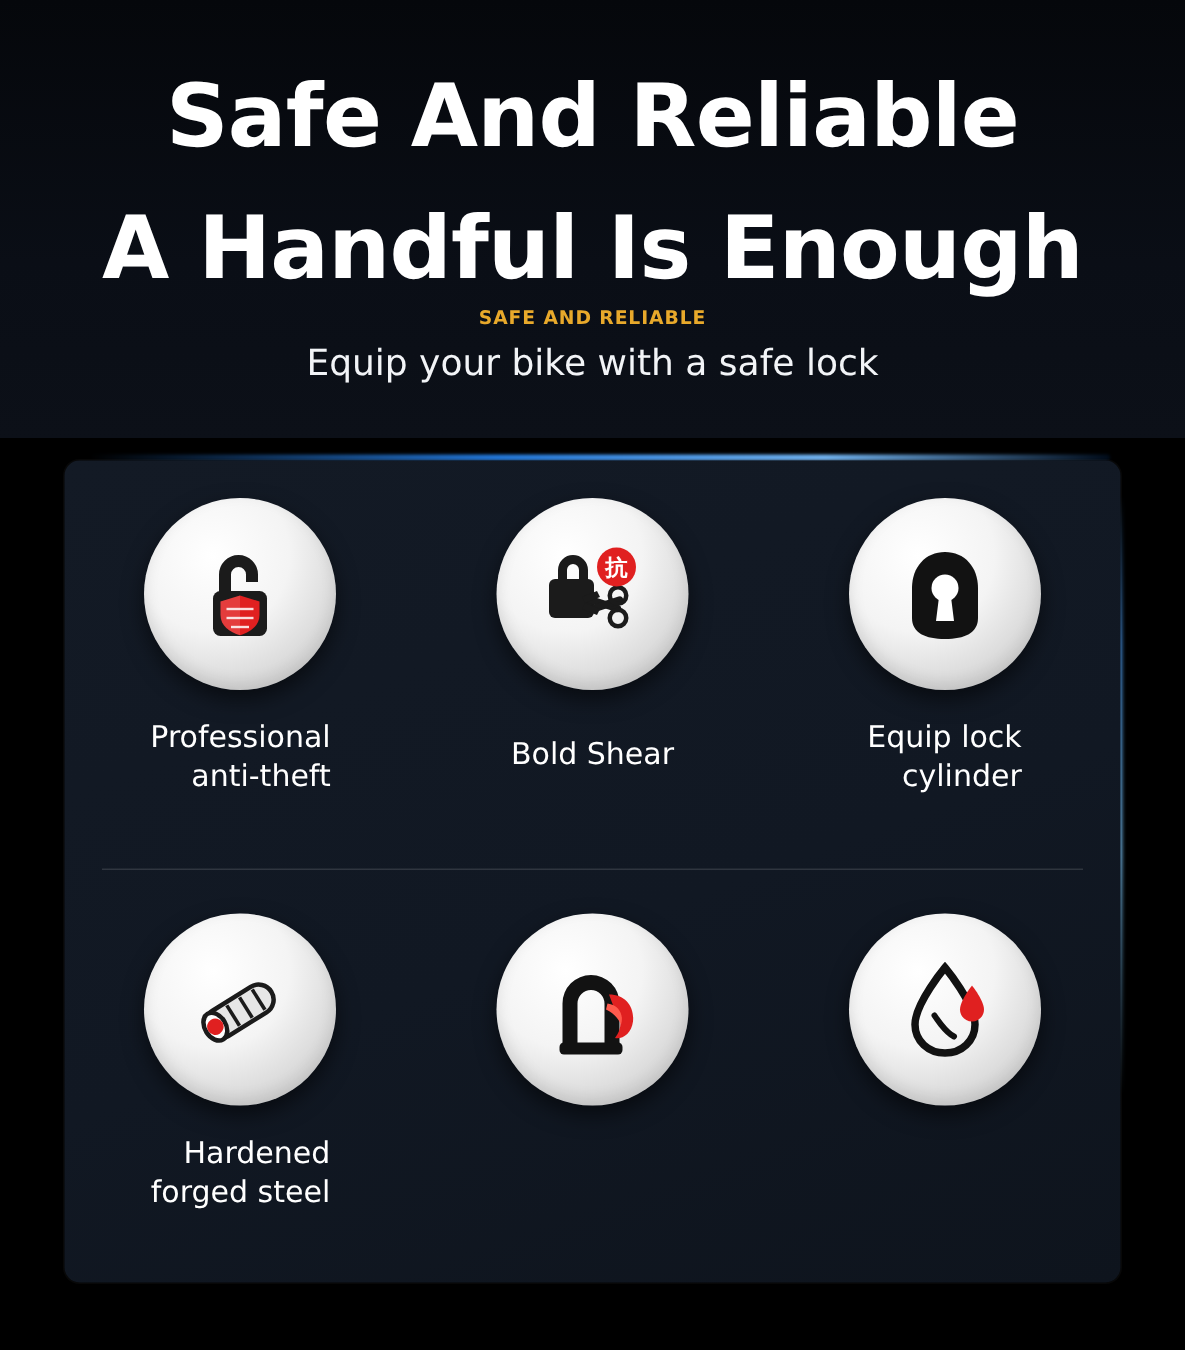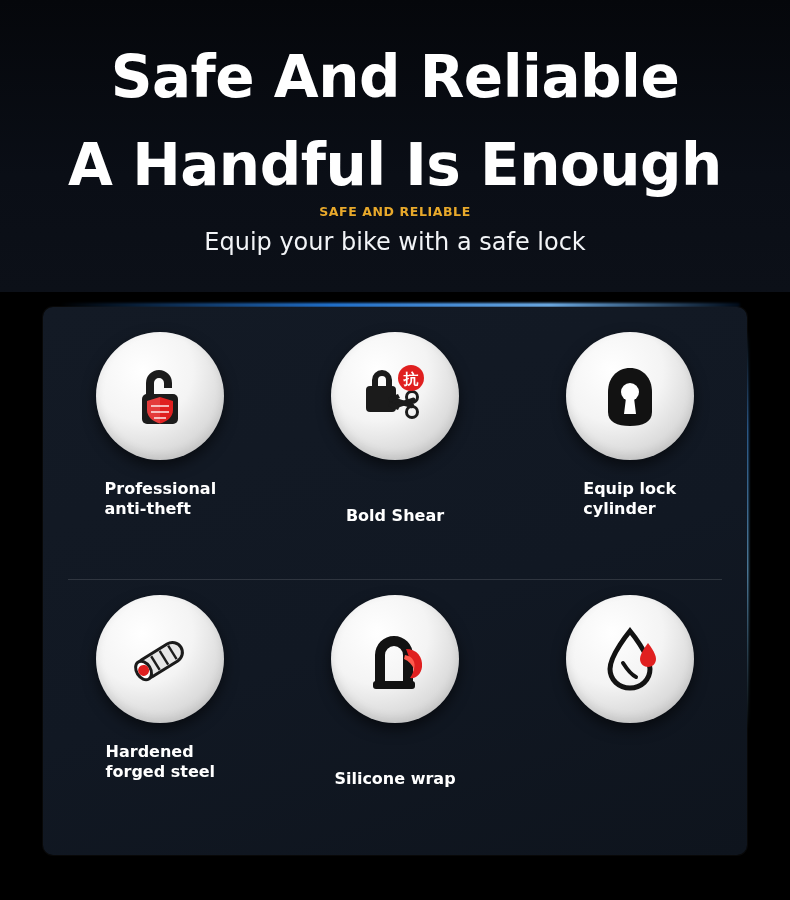--- a/index.html
+++ b/index.html
@@ -116,21 +116,21 @@
     height: 548px;
   }
   .row {
     position: absolute;
     left: 0;
     width: 704px;
     height: 247px;
     display: flex;
   }
   .row-1 { top: 25px; }
-  .row-2 { top: 288px; }
+  .row-2 { top: 302px; }
   .divider {
     position: absolute;
     left: 25px;
     top: 272px;
     width: 654px;
     height: 1px;
     background: rgba(255,255,255,0.13);
   }
 
   .cell {
@@ -146,28 +146,28 @@
     background: radial-gradient(circle at 36% 30%, #ffffff 0%, #f4f4f4 42%, #d9d9d9 72%, #c6c6c6 100%);
     box-shadow: 0 6px 14px rgba(0,0,0,0.55), inset 0 -4px 10px rgba(0,0,0,0.10);
     display: flex;
     align-items: center;
     justify-content: center;
     position: relative;
   }
   .badge svg { display:block; }
   .cell-label {
     margin-top: 19px;
-    text-align: left;
-    font-size: 16px;
-    font-weight: 700;
+    text-align: right;
+    font-size: 20px;
+    font-weight: 400;
     line-height: 1.28;
     color: #ffffff;
     white-space: pre-line;
   }
-  .cell-label.single { margin-top: 46px; }
+  .cell-label.single { margin-top: 30px; }
 </style>
 </head>
 <body>
 
 <div class="page">
 
   <div class="header">
     <div class="headline headline-1">Safe And Reliable</div>
     <div class="headline headline-2">A Handful Is Enough</div>
     <div class="eyebrow">SAFE AND RELIABLE</div>
@@ -265,21 +265,20 @@
           <div class="badge">
             <svg width="84" height="80" viewBox="0 0 84 80">
 
               <path d="M22 66 L22 36 A19 19 0 0 1 60 36 L60 66 L50 66 L50 36 A9 9 0 0 0 32 36 L32 66 Z" fill="#121212"></path>
               <rect x="20" y="62" width="42" height="8" rx="3" fill="#121212"></rect>
 
               <path d="M53 30 C64 30 70 38 69 48 C68 56 62 60 57 59 C62 53 62 44 56 38 Z" fill="#e02020"></path>
               <path d="M52 36 C60 37 63 44 61 50 C59 46 56 42 51 40 Z" fill="#ff5a4d"></path>
             </svg>
           </div>
-          <div class="cell-label single">Silicone wrap</div>
         </div>
 
         <div class="cell">
           <div class="badge">
             <svg width="80" height="80" viewBox="0 0 80 80">
               <path d="M40 12 C40 12 20 36 20 50 C20 61 29 69 40 69 C51 69 60 61 60 50 C60 36 40 12 40 12 Z" fill="none" stroke="#121212" stroke-width="5"></path>
               <path d="M33 44 C33 44 40 55 46 58" stroke="#121212" stroke-width="4" fill="none" stroke-linecap="round"></path>
               <path d="M58 24 C58 24 50 34 50 40 C50 45 54 48 58 48 C62 48 66 45 66 40 C66 34 58 24 58 24 Z" fill="#e02020"></path>
             </svg>
           </div>

